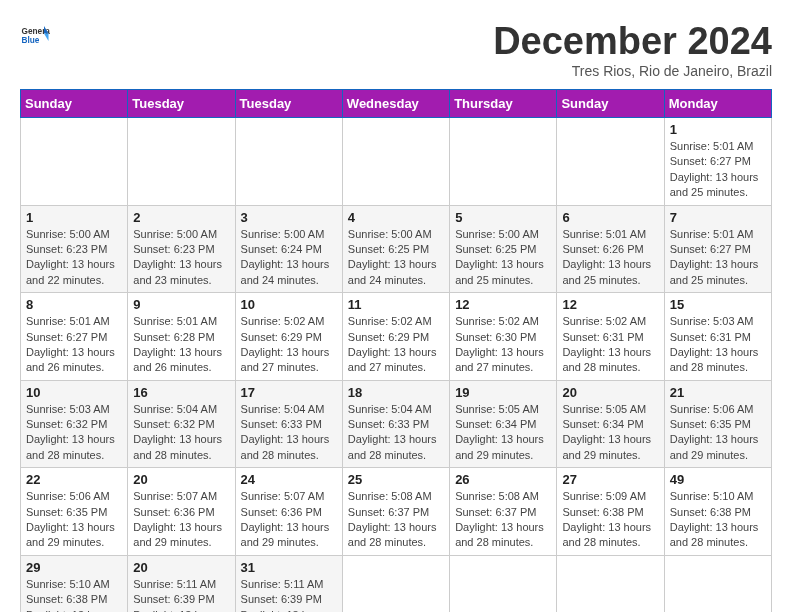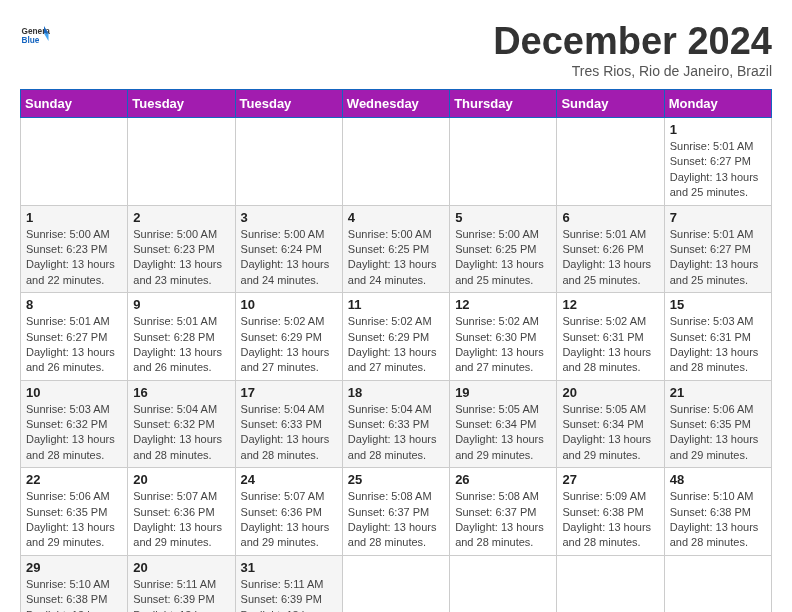--- a/index.html
+++ b/index.html
@@ -231,21 +231,21 @@
         </td>
         <td>
           <span class="day-num">26</span>
           <div class="day-info">Sunrise: 5:08 AM<br>Sunset: 6:37 PM<br>Daylight: 13 hours<br>and 28 minutes.</div>
         </td>
         <td>
           <span class="day-num">27</span>
           <div class="day-info">Sunrise: 5:09 AM<br>Sunset: 6:38 PM<br>Daylight: 13 hours<br>and 28 minutes.</div>
         </td>
         <td>
-          <span class="day-num">48</span>
+          <span class="day-num">49</span>
           <div class="day-info">Sunrise: 5:10 AM<br>Sunset: 6:38 PM<br>Daylight: 13 hours<br>and 28 minutes.</div>
         </td>
       </tr>
       <tr>
         <td>
           <span class="day-num">29</span>
           <div class="day-info">Sunrise: 5:10 AM<br>Sunset: 6:38 PM<br>Daylight: 13 hours<br>and 28 minutes.</div>
         </td>
         <td>
           <span class="day-num">20</span>

